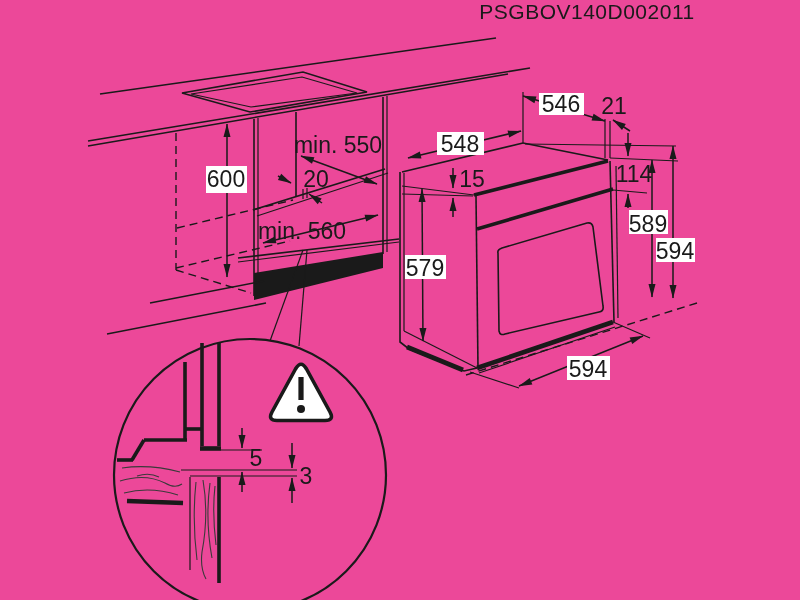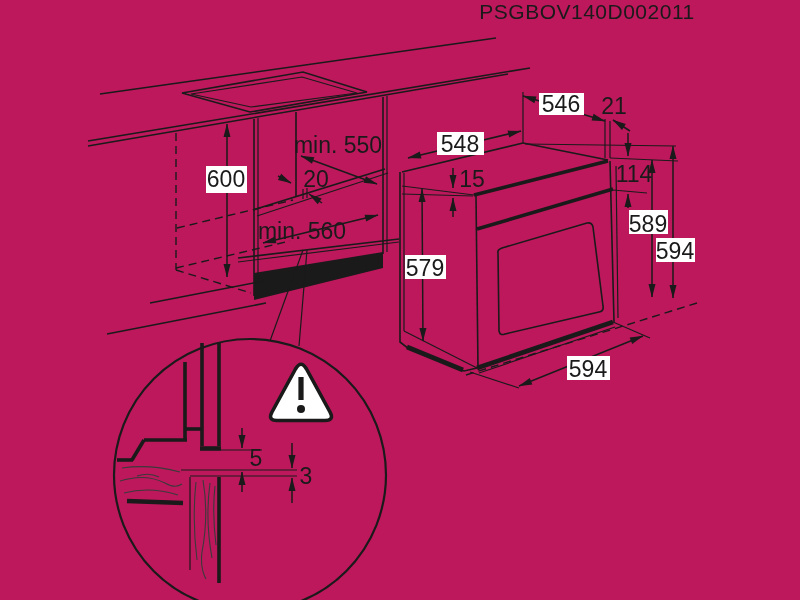--- a/index.html
+++ b/index.html
@@ -1,16 +1,16 @@
 <!DOCTYPE html>
 <html><head>
 <meta charset="utf-8">
 <style>
   html,body{margin:0;padding:0;background:#fff;}
-  .stage{width:800px;height:600px;background:#be185d;position:relative;overflow:hidden;}
+  .stage{width:800px;height:600px;background:#ec4899;position:relative;overflow:hidden;}
   svg{display:block;}
   svg text{font-family:"Liberation Sans", sans-serif;font-size:23px;fill:#1a1a1a;}
   svg text.title{font-size:21px;letter-spacing:0.5px;}
   .ln{stroke:#1a1a1a;stroke-width:1.6;fill:none;}
   .thn{stroke:#1a1a1a;stroke-width:1.2;fill:none;}
   .thk{stroke:#1a1a1a;stroke-width:3.6;fill:none;}
   .xthk{stroke:#1a1a1a;stroke-width:4.6;fill:none;}
   .dsh{stroke:#1a1a1a;stroke-width:1.4;fill:none;stroke-dasharray:8 5;}
   .dim{stroke:#1a1a1a;stroke-width:1.5;fill:none;}
   .grain{stroke:#3a3a3a;stroke-width:1.1;fill:none;}

